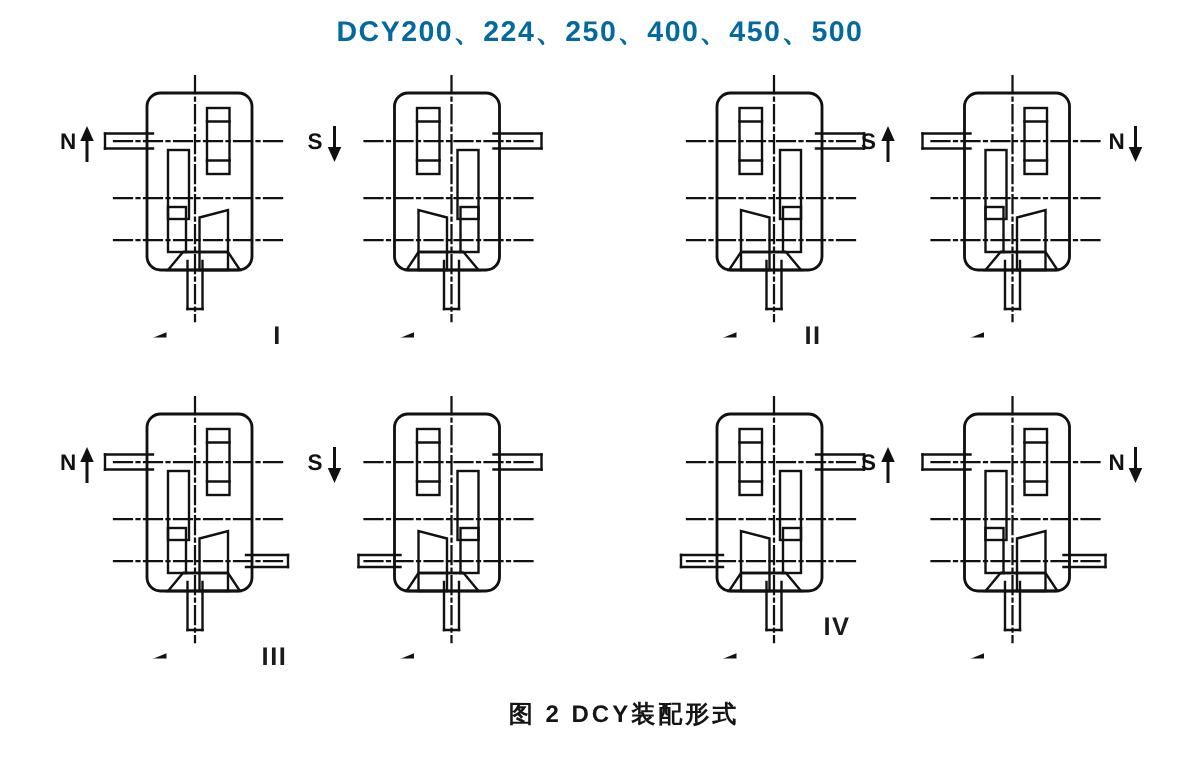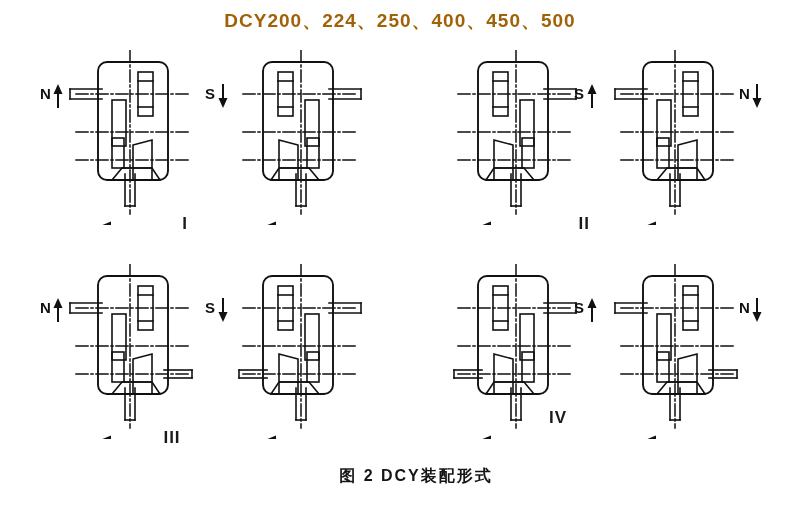--- a/index.html
+++ b/index.html
@@ -12,21 +12,21 @@
     position:relative;
   }
   #figure-root{position:absolute;inset:0;}
   .title{
     position:absolute;
     top:8px;left:0;width:800px;
     text-align:center;
     font-size:19px;
     font-weight:600;
     letter-spacing:1px;
-    color:#a16207;
+    color:#0369a1;
   }
   .caption{
     position:absolute;
     top:466px;left:0;width:800px;
     text-align:center;
     font-size:16px;
     font-weight:700;
     letter-spacing:2px;
     color:#151515;
     padding-left:16px;
@@ -370,20 +370,20 @@
             <text x="2" y="19" font-size="15" font-weight="700" fill="#111111">N</text>
             <line x1="20" y1="4" x2="20" y2="20" stroke="#111111" stroke-width="2"></line>
             <path d="M 20 28 L 15.5 18 L 24.5 18 Z" fill="#111111" stroke="none"></path>
           </svg>
         </div>
       </div>
     </div>
 
   <div id="labels-layer">
       <div class="group-label" style="left: 155px; top: 214px; width: 60px;">I</div>
-      <div class="group-label" style="left: 530px; top: 214px; width: 60px; text-align: right;">II</div>
-      <div class="group-label" style="left: 142px; top: 428px; width: 60px;">III</div>
+      <div class="group-label" style="left: 512px; top: 214px; width: 60px;">II</div>
+      <div class="group-label" style="left: 153px; top: 428px; width: 60px;">III</div>
       <div class="group-label" style="left: 528px; top: 408px; width: 60px;">IV</div>
     </div>
 
   <div class="caption">图 2 DCY装配形式</div>
 
 </div>
 
 </body></html>

